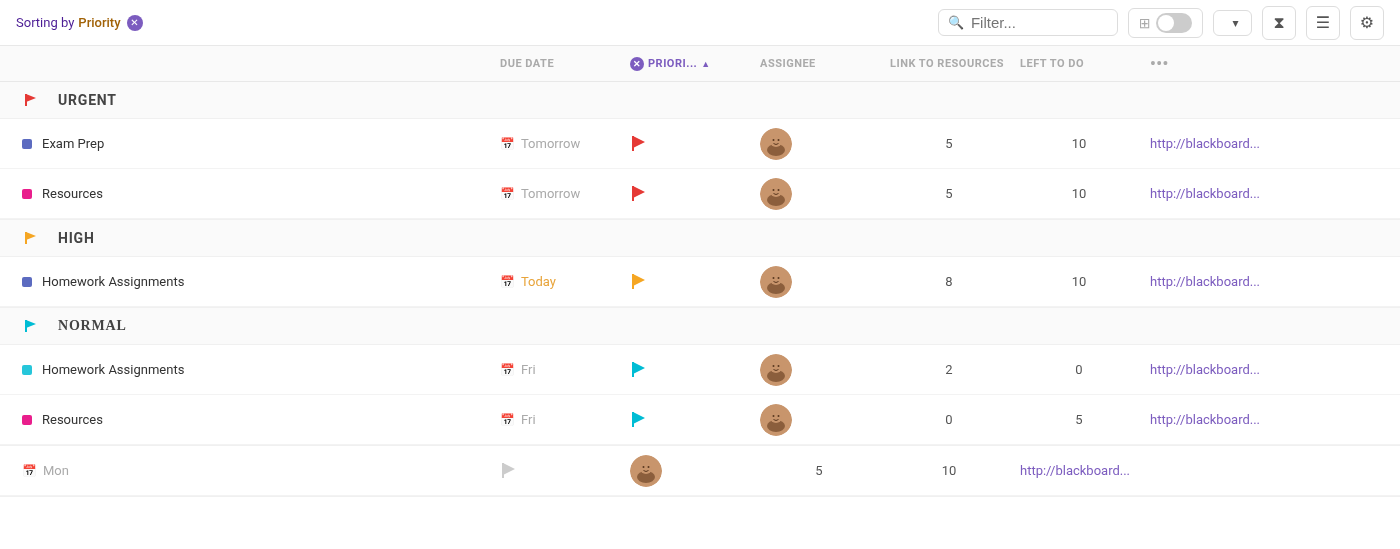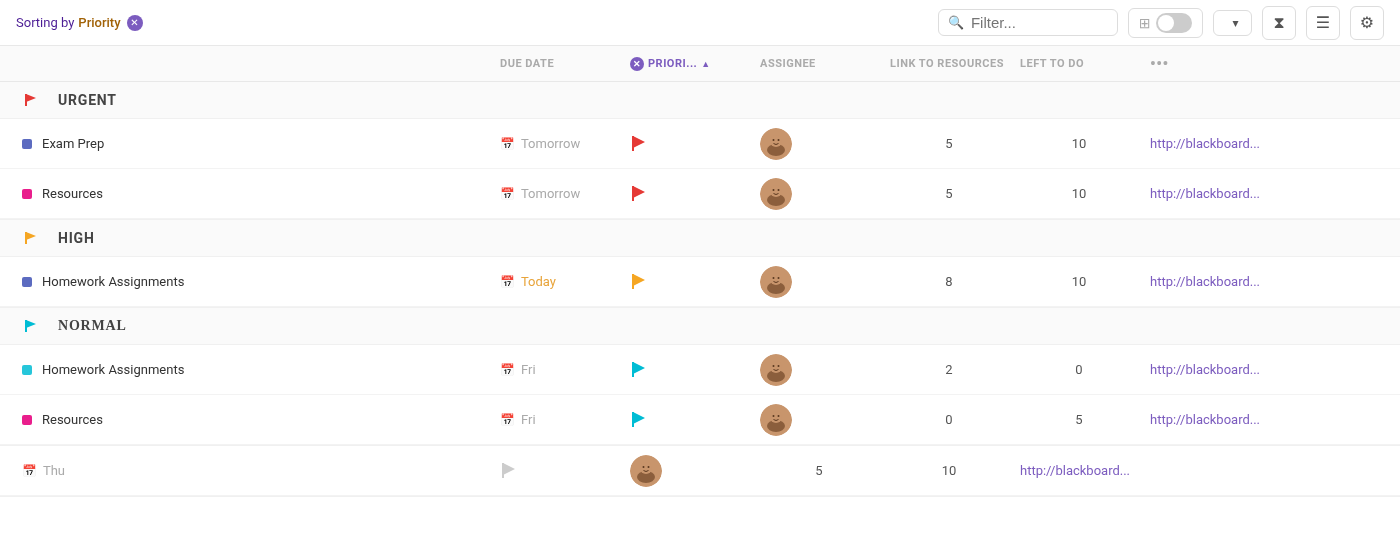--- a/index.html
+++ b/index.html
@@ -440,21 +440,21 @@
       <div class="num-cell">0</div>
       <div class="num-cell">5</div>
       <div class="link-cell">http://blackboard...</div>
       <div class="more-btn"></div>
     </div>
     </div>
     <div class="group-section">
       <div class="task-row">
       <div class="task-cell due-date" style="color:#aaa;">
         <span style="color:#bbb;font-size:12px;">📅</span>
-        <span>Thu</span>
+        <span>Mon</span>
       </div>
       <div class="task-cell">
         <svg width="18" height="18" viewBox="0 0 18 18">
           <polygon points="3,1 15,7 3,13" fill="#ccc"></polygon>
           <rect x="2" y="1" width="2" height="15" fill="#ccc"></rect>
         </svg>
       </div>
       <div class="task-cell">
         <svg viewBox="0 0 32 32" width="32" height="32" style="border-radius:50%;display:block;">
     <circle cx="16" cy="16" r="16" fill="#c8956c"></circle>

